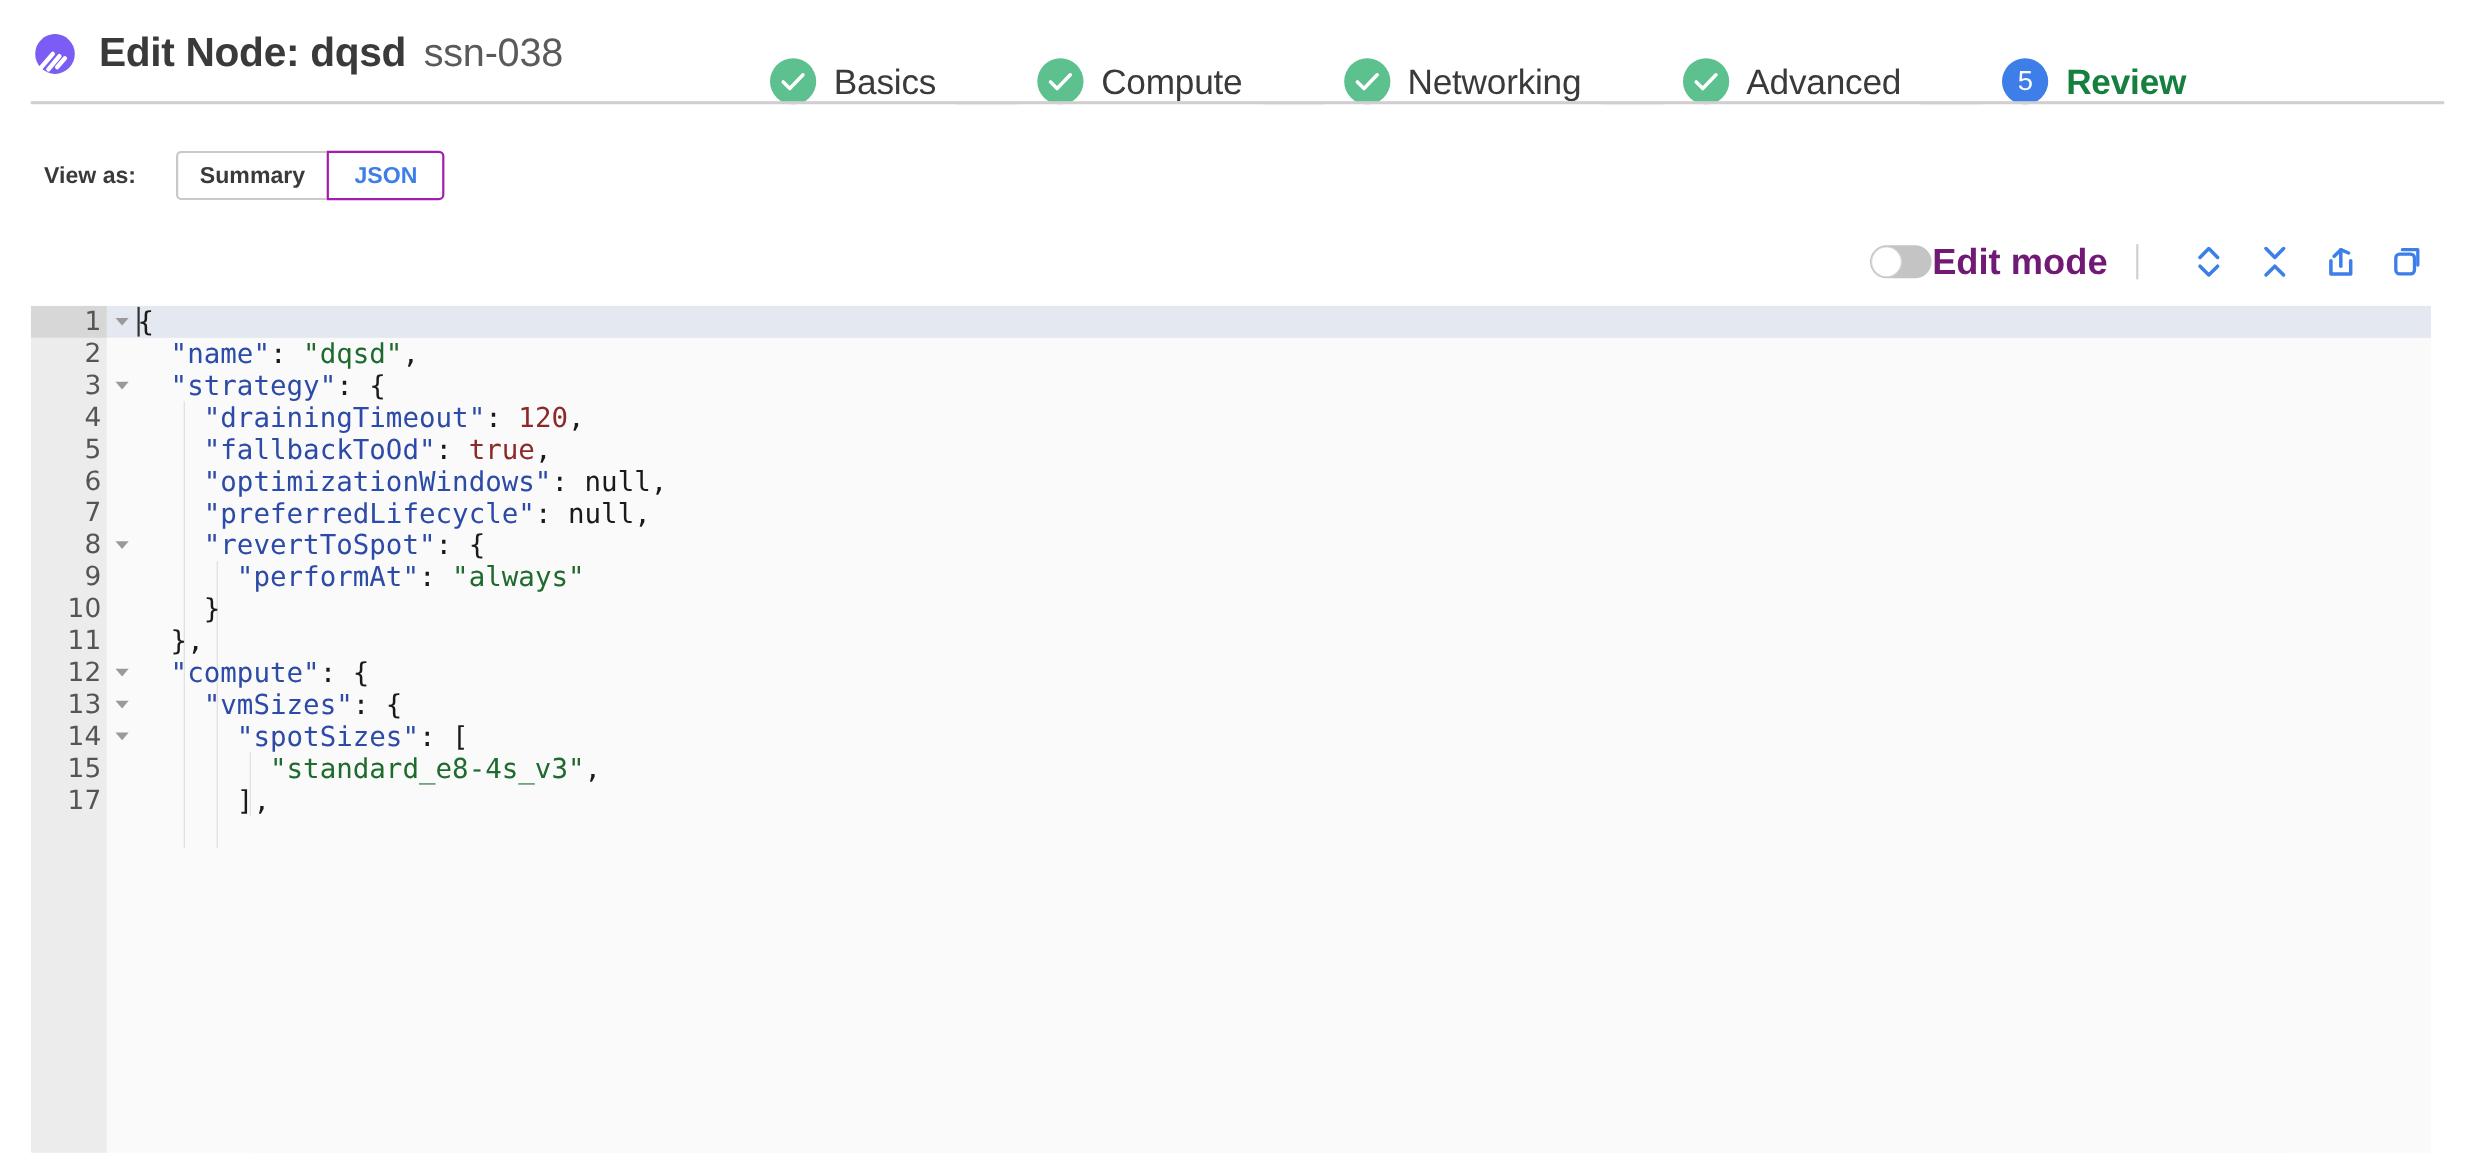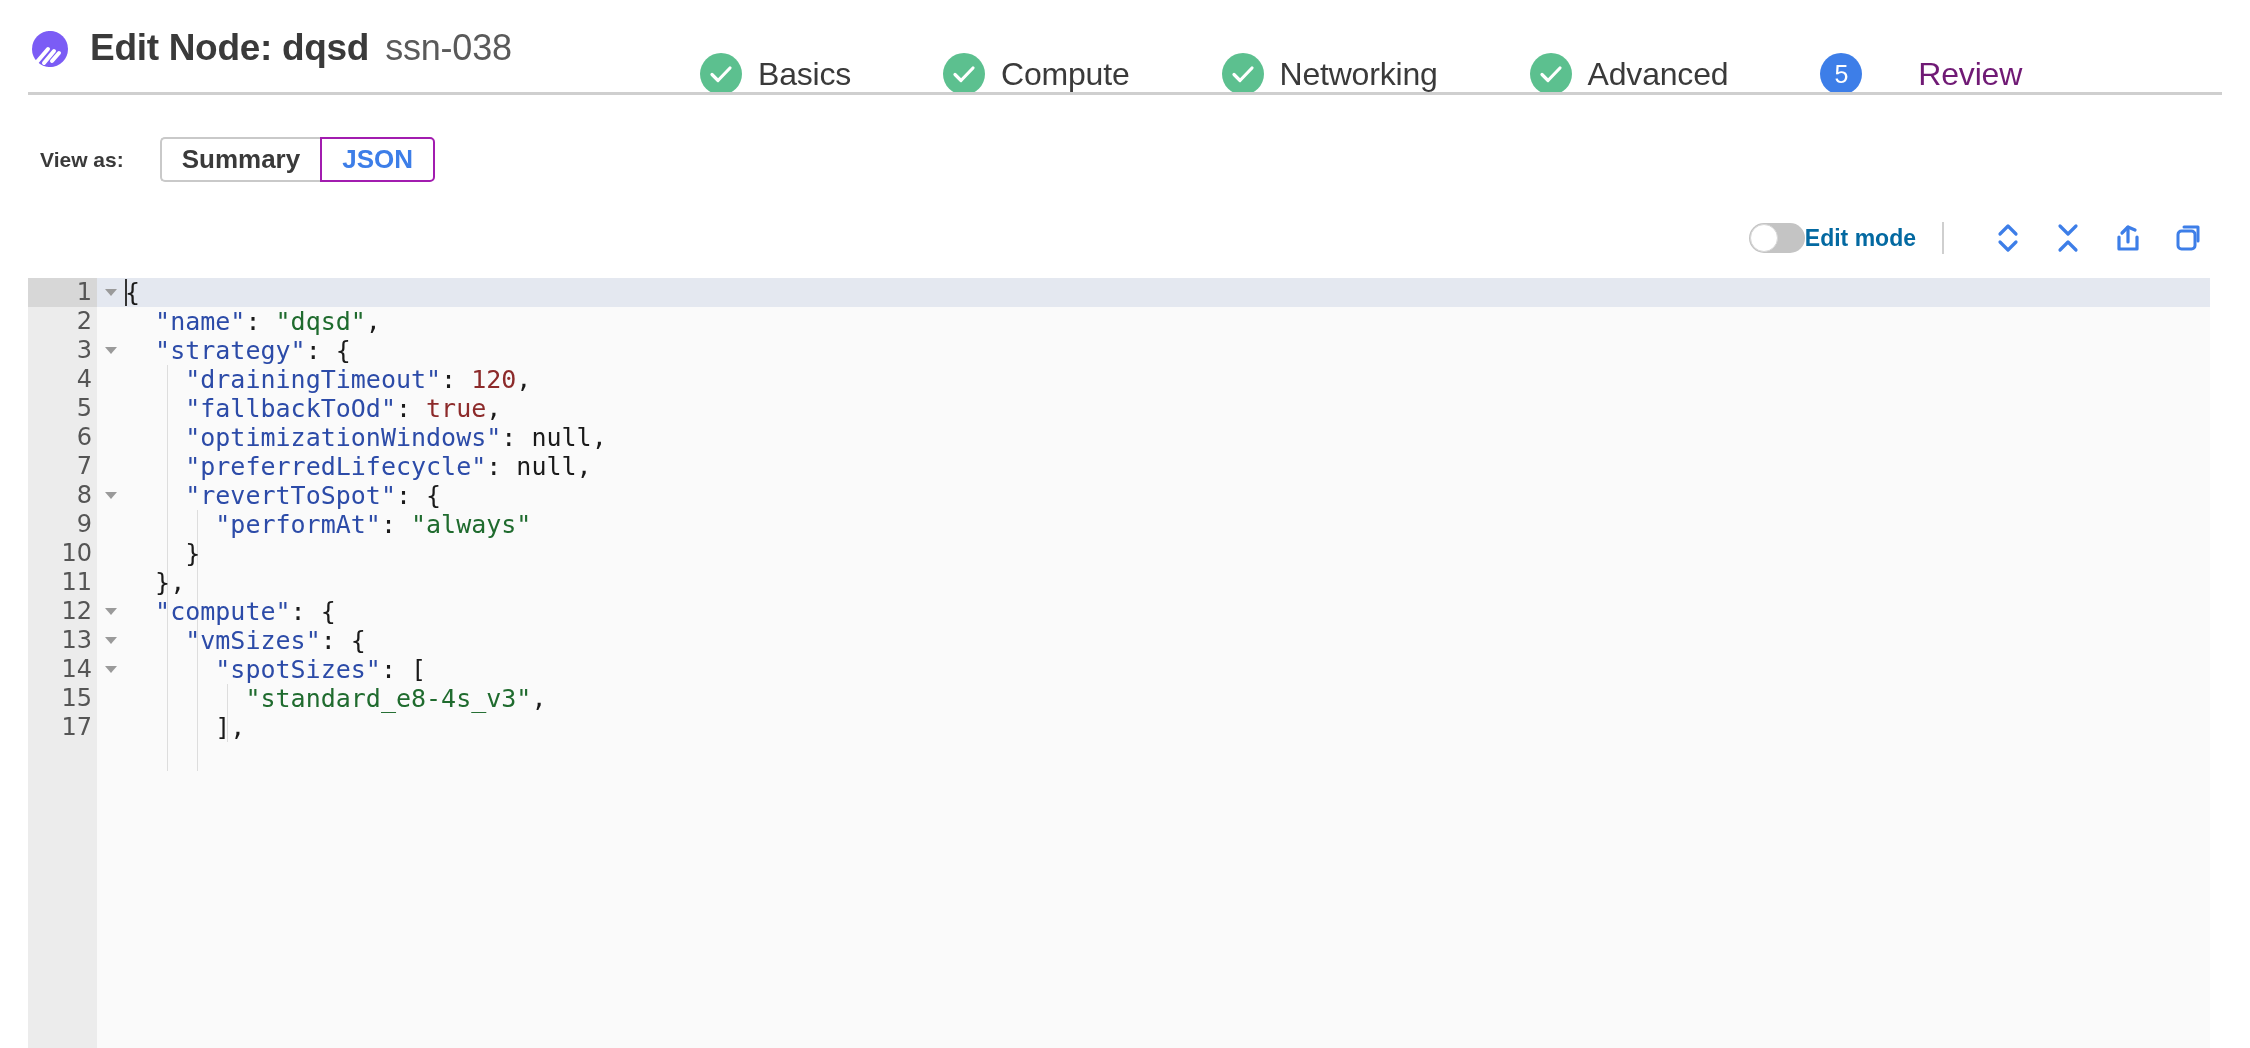--- a/index.html
+++ b/index.html
@@ -82,21 +82,21 @@
     font-size: 25px;
     font-weight: normal;
     line-height: 1;
   }
   .step-label {
     font-size: 32px;
     color: #3a3a3a;
     white-space: nowrap;
     letter-spacing: -0.2px;
   }
-  .step-label.active { color: #701a75; font-weight: normal; margin-left: 40px; }
+  .step-label.active { color: #15803d; font-weight: bold; }
   .step-connector {
     width: 56px;
     height: 2px;
     background: #cfcfcf;
     margin: 0 18px;
     flex: 0 0 auto;
   }
 
   
   .viewas-row {
@@ -112,21 +112,21 @@
     color: #3a3a3a;
   }
   .segmented {
     display: flex;
     height: 45px;
   }
   .seg-btn {
     display: flex; align-items: center; justify-content: center;
     min-width: 107px;
     padding: 0 20px;
-    font-size: 26px;
+    font-size: 21px;
     font-weight: bold;
     background: #ffffff;
     cursor: pointer;
   }
   .seg-btn.inactive {
     color: #3a3a3a;
     border: 2px solid #c9c9c9;
     border-radius: 5px 0 0 5px;
     border-right: none;
   }
@@ -155,23 +155,23 @@
   }
   .toggle-knob {
     position: absolute;
     top: 1px; left: 1px;
     width: 28px; height: 28px;
     border-radius: 50%;
     background: #ffffff;
     border: 1px solid #d8d8d8;
   }
   .toggle-label {
-    font-size: 23px;
+    font-size: 33px;
     font-weight: bold;
-    color: #0369a1;
+    color: #701a75;
     margin-left: 0;
     white-space: nowrap;
   }
   .tb-divider {
     width: 2px; height: 32px;
     background: #cfcfcf;
     margin: 0 26px;
     flex: 0 0 auto;
   }
   .tb-icon {

